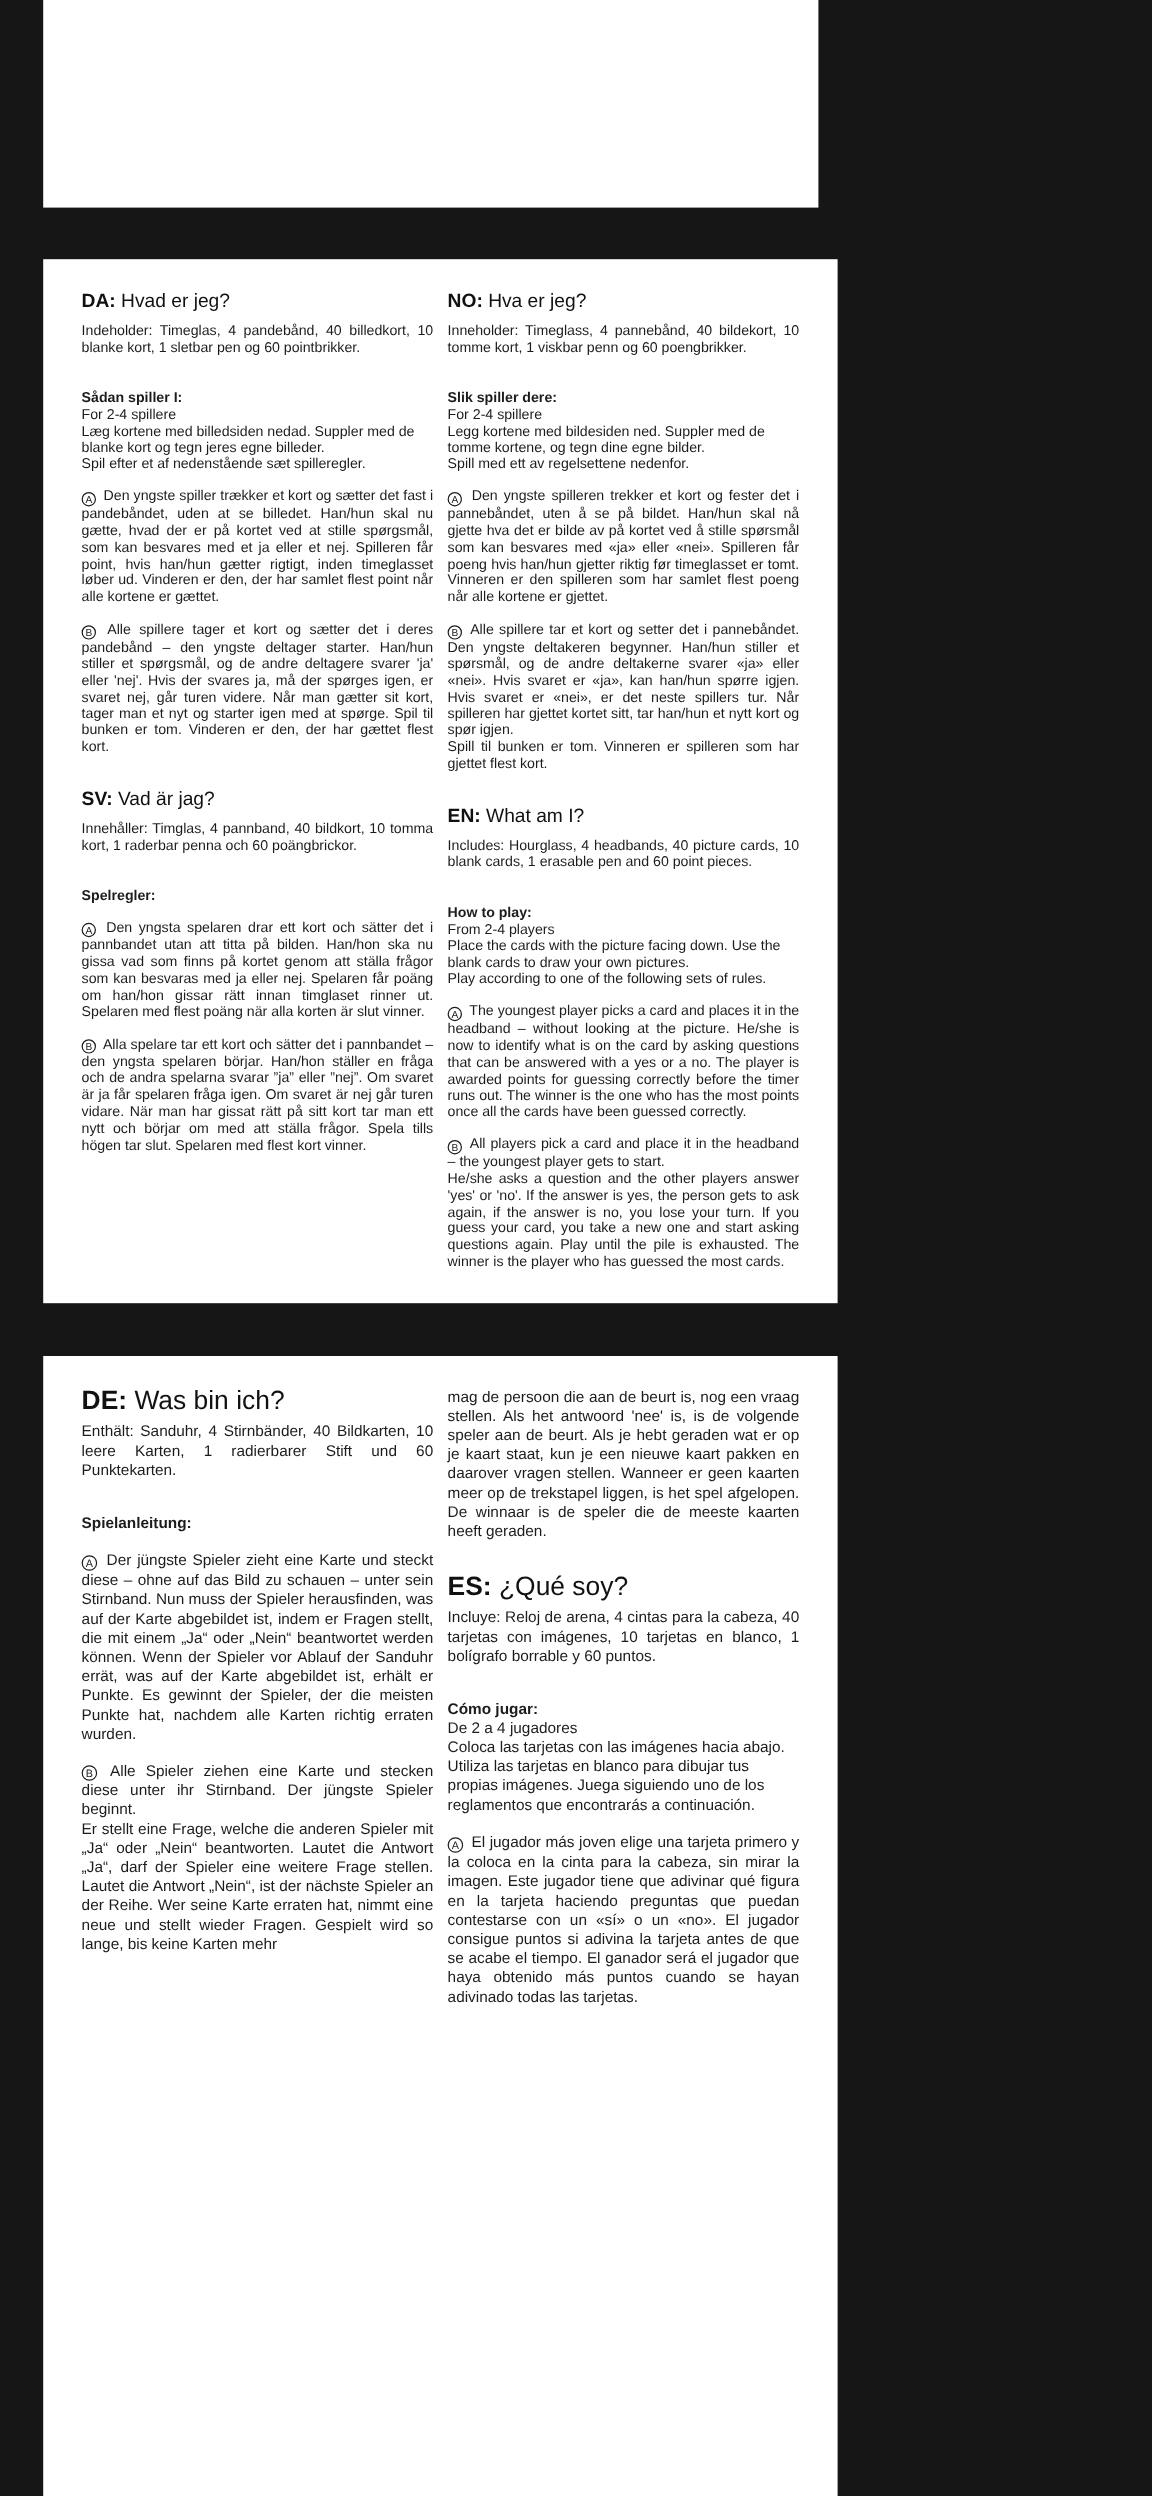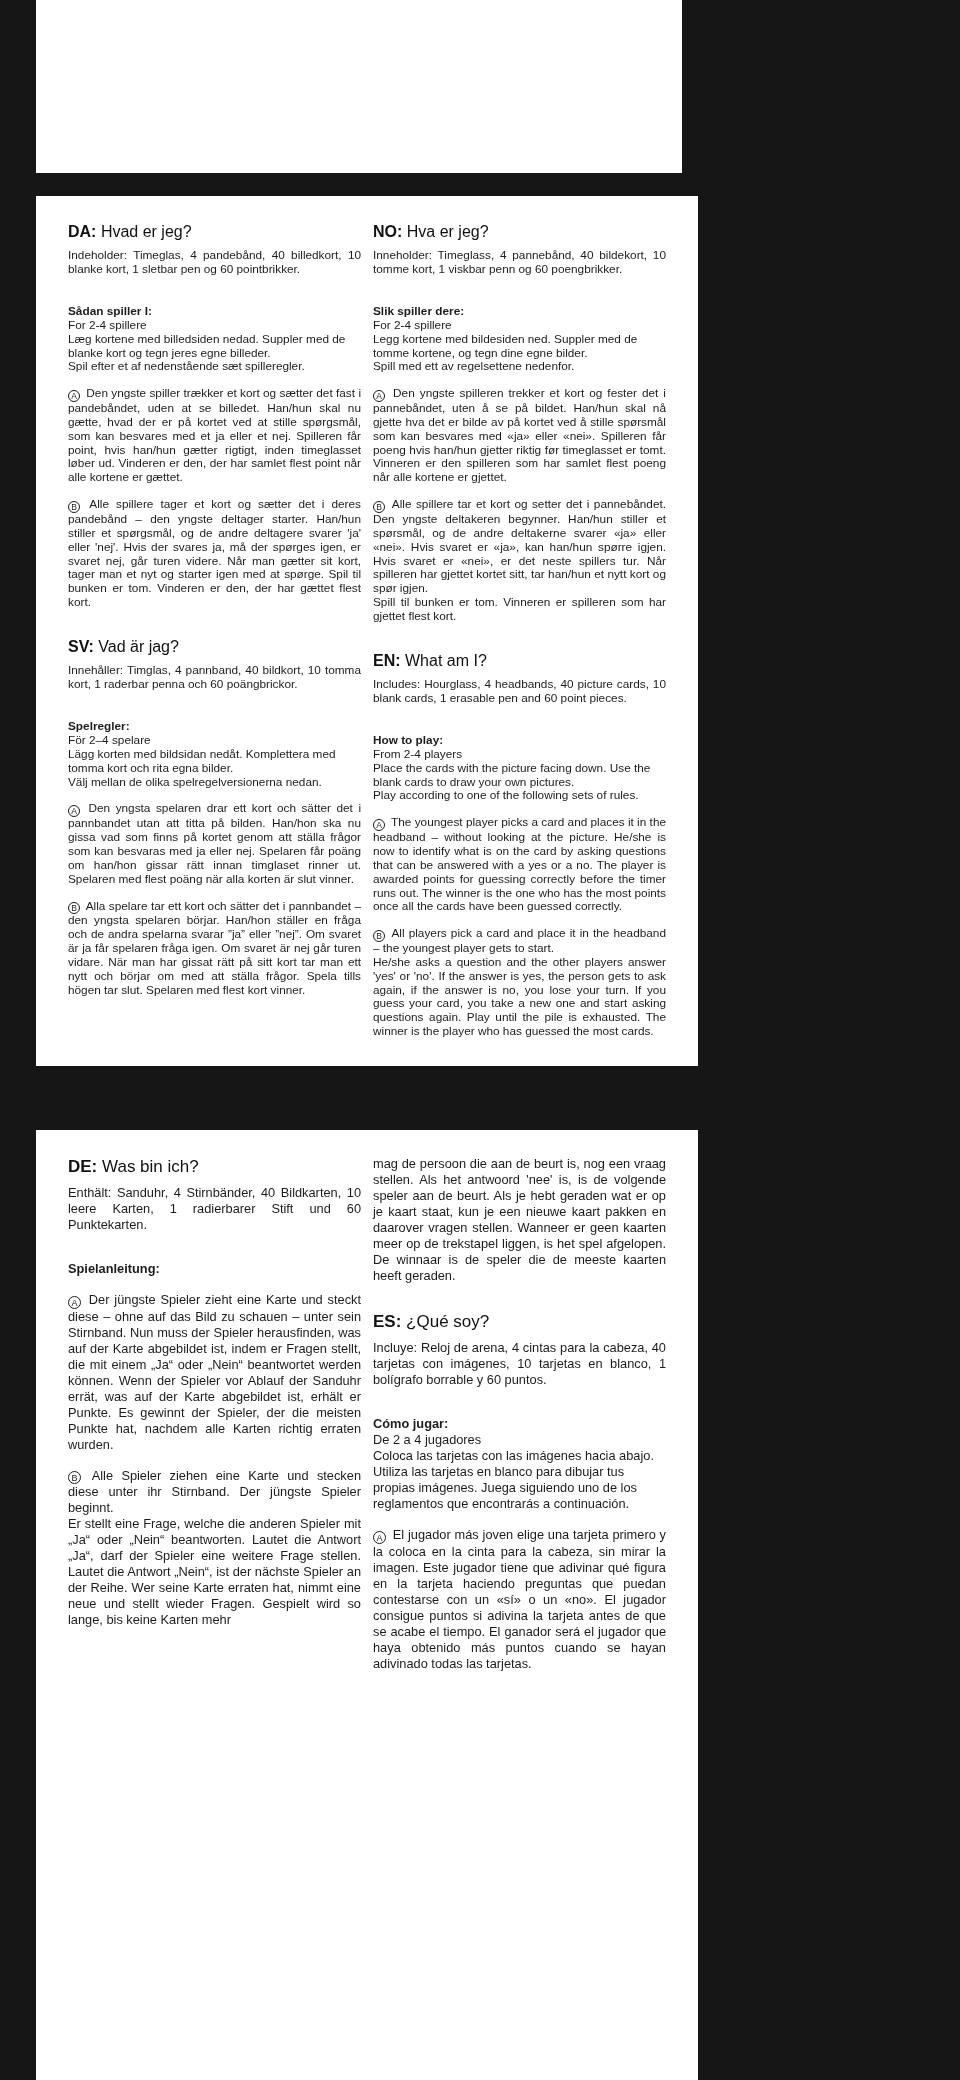--- a/index.html
+++ b/index.html
@@ -14,21 +14,21 @@
     background: var(--background, #161616);
     font-family: "Liberation Sans", "DejaVu Sans", sans-serif;
   }
 
   .page {
     position: absolute;
     left: 36px;
     background: var(--page-bg, #ffffff);
   }
   .page-fragment { top: 0; width: 646px; height: 173px; }
-  .page-1 { top: 196px; width: 662px; height: 870px; overflow: hidden; }
+  .page-1 { top: 216px; width: 662px; height: 870px; overflow: hidden; }
   .page-2 { top: 1130px; width: 662px; height: 1100px; overflow: hidden; }
 
   .page-inner {
     display: flex;
     gap: 12px;
     padding: 26px 32px 30px 32px;
   }
   .col {
     width: 293px;
     color: var(--text-color, #1c1c1c);
@@ -40,21 +40,21 @@
   .lang-section + .lang-section,
   .nl-cont + .lang-section { margin-top: 27px; }
 
   h2.lang-heading {
     margin: 0 0 8px 0;
     font-size: 16px;
     line-height: 19px;
     font-weight: normal;
     color: #111111;
   }
-  .page-2 h2.lang-heading { font-size: 17px; line-height: 21px; }
+  .page-2 h2.lang-heading { font-size: 22px; line-height: 21px; }
   .lang-code { font-weight: bold; }
 
   .para { margin: 0; }
   .para + .para { margin-top: 13px; }
   .page-2 .para + .para { margin-top: 15px; }
   .justify { text-align: justify; }
   .pre { white-space: pre-line; margin-top: 32px; }
 
   .lead-label { font-weight: normal; }
   .block-label { display: block; font-weight: bold; margin-top: 28px; }
@@ -94,23 +94,21 @@
           <p class="para"><span class="block-label">Sådan spiller I:</span><span class="pre">For 2-4 spillere
 Læg kortene med billedsiden nedad. Suppler med de blanke kort og tegn jeres egne billeder.
 Spil efter et af nedenstående sæt spilleregler.</span></p>
           <p class="para justify"><span class="marker">A</span> <span class="pre">Den yngste spiller trækker et kort og sætter det fast i pandebåndet, uden at se billedet. Han/hun skal nu gætte, hvad der er på kortet ved at stille spørgsmål, som kan besvares med et ja eller et nej. Spilleren får point, hvis han/hun gætter rigtigt, inden timeglasset løber ud. Vinderen er den, der har samlet flest point når alle kortene er gættet.</span></p>
           <p class="para justify"><span class="marker">B</span> <span class="pre">Alle spillere tager et kort og sætter det i deres pandebånd – den yngste deltager starter. Han/hun stiller et spørgsmål, og de andre deltagere svarer 'ja' eller 'nej'. Hvis der svares ja, må der spørges igen, er svaret nej, går turen videre. Når man gætter sit kort, tager man et nyt og starter igen med at spørge. Spil til bunken er tom. Vinderen er den, der har gættet flest kort.</span></p>
         </section>
 
         <section class="lang-section">
           <h2 class="lang-heading"><span class="lang-code">SV:</span> <span>Vad är jag?</span></h2>
           <p class="para justify"><span class="lead-label">Innehåller:</span> <span class="pre">Timglas, 4 pannband, 40 bildkort, 10 tomma kort, 1 raderbar penna och 60 poängbrickor.</span></p>
-          <p class="para"><span class="block-label">Spelregler:</span><span class="pre">För 2–4 spelare
-Lägg korten med bildsidan nedåt. Komplettera med tomma kort och rita egna bilder.
-Välj mellan de olika spelregelversionerna nedan.</span></p>
+          <p class="para"><span class="block-label">Spelregler:</span></p>
           <p class="para justify"><span class="marker">A</span> <span class="pre">Den yngsta spelaren drar ett kort och sätter det i pannbandet utan att titta på bilden. Han/hon ska nu gissa vad som finns på kortet genom att ställa frågor som kan besvaras med ja eller nej. Spelaren får poäng om han/hon gissar rätt innan timglaset rinner ut. Spelaren med flest poäng när alla korten är slut vinner.</span></p>
           <p class="para justify"><span class="marker">B</span> <span class="pre">Alla spelare tar ett kort och sätter det i pannbandet – den yngsta spelaren börjar. Han/hon ställer en fråga och de andra spelarna svarar ”ja” eller ”nej”. Om svaret är ja får spelaren fråga igen. Om svaret är nej går turen vidare. När man har gissat rätt på sitt kort tar man ett nytt och börjar om med att ställa frågor. Spela tills högen tar slut. Spelaren med flest kort vinner.</span></p>
         </section>
 
       </div>
 
       <div class="col">
 
         <section class="lang-section">
           <h2 class="lang-heading"><span class="lang-code">NO:</span> <span>Hva er jeg?</span></h2>

